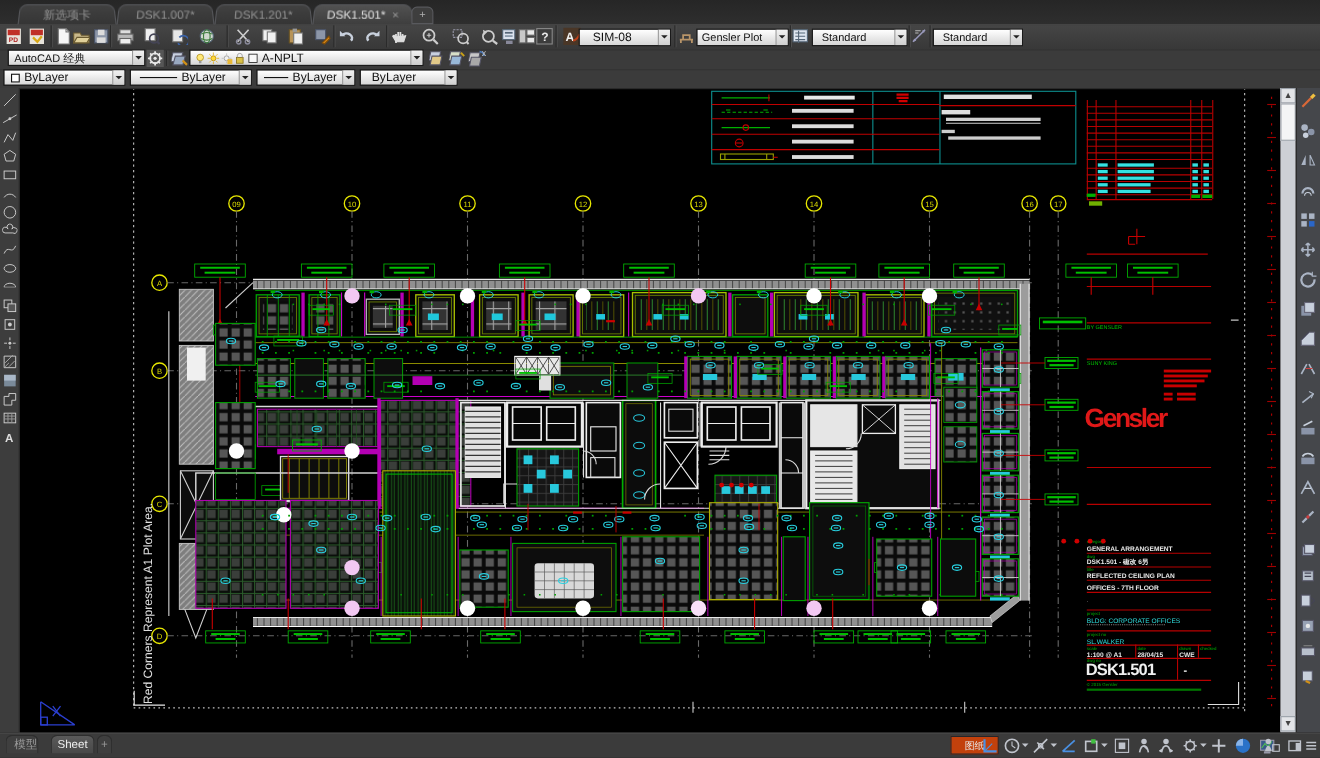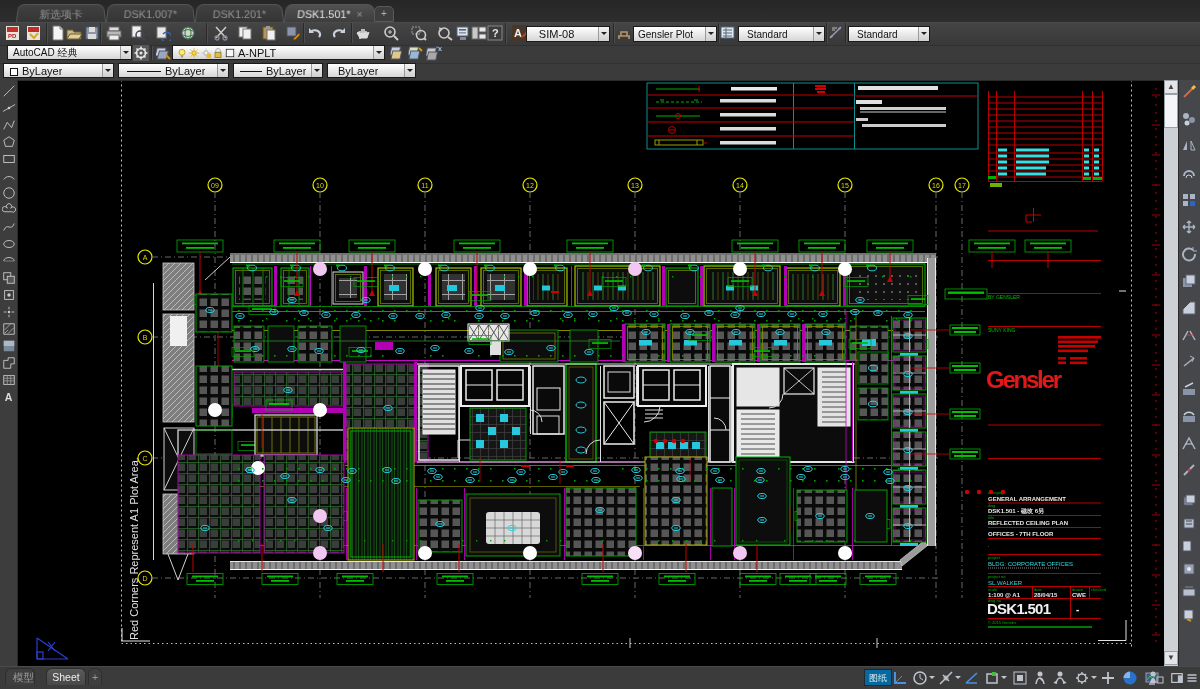--- a/index.html
+++ b/index.html
@@ -1905,21 +1905,21 @@
       <path d="M4,3 h8" stroke="#888"></path>
     </svg>
     <svg class="rti" style="left:1181px;top:607px" width="16" height="16" viewBox="0 0 16 16">
       <rect x="3" y="3" width="9" height="9" fill="#c8d0dc" stroke="#556"></rect>
       <path d="M6,12 l4,2" stroke="#d09018" stroke-width="2"></path>
     </svg>
 <div id="statusbar"></div>
 <div class="mtab" style="left:5px;width:30px;text-align:right;">模型</div>
 <div class="mtab active" style="left:46px;width:40px;">Sheet</div>
 <div class="mtab" style="left:88px;width:14px;">+</div>
-<div style="position:absolute;left:864px;top:669px;width:28px;height:17px;background:#0369a1;border:1px solid #23262b;color:#e8e8e8;font-size:9px;line-height:16px;text-align:center;font-family:Liberation Sans,sans-serif">图纸</div>
+<div style="position:absolute;left:864px;top:669px;width:44px;height:17px;background:#c2410c;border:1px solid #23262b;color:#e8e8e8;font-size:9px;line-height:16px;text-align:center;font-family:Liberation Sans,sans-serif">图纸</div>
     <svg class="sbi" style="left:892px;top:670px" width="16" height="16" viewBox="0 0 16 16">
       <path d="M3,2 V13 H14" stroke="#4a90e2" stroke-width="2" fill="none"></path>
       <path d="M3,13 L10,6" stroke="#4a90e2"></path>
     </svg>
     <svg class="sbi" style="left:912px;top:670px" width="16" height="16" viewBox="0 0 16 16">
       <circle cx="8" cy="8" r="6" fill="none" stroke="#c0c4cc" stroke-width="1.5"></circle>
       <path d="M8,4 V8 L11,10" stroke="#c0c4cc" fill="none"></path>
     </svg>
     <div class="sarr" style="left:929px"></div>
     <svg class="sbi" style="left:938px;top:670px" width="16" height="16" viewBox="0 0 16 16">

